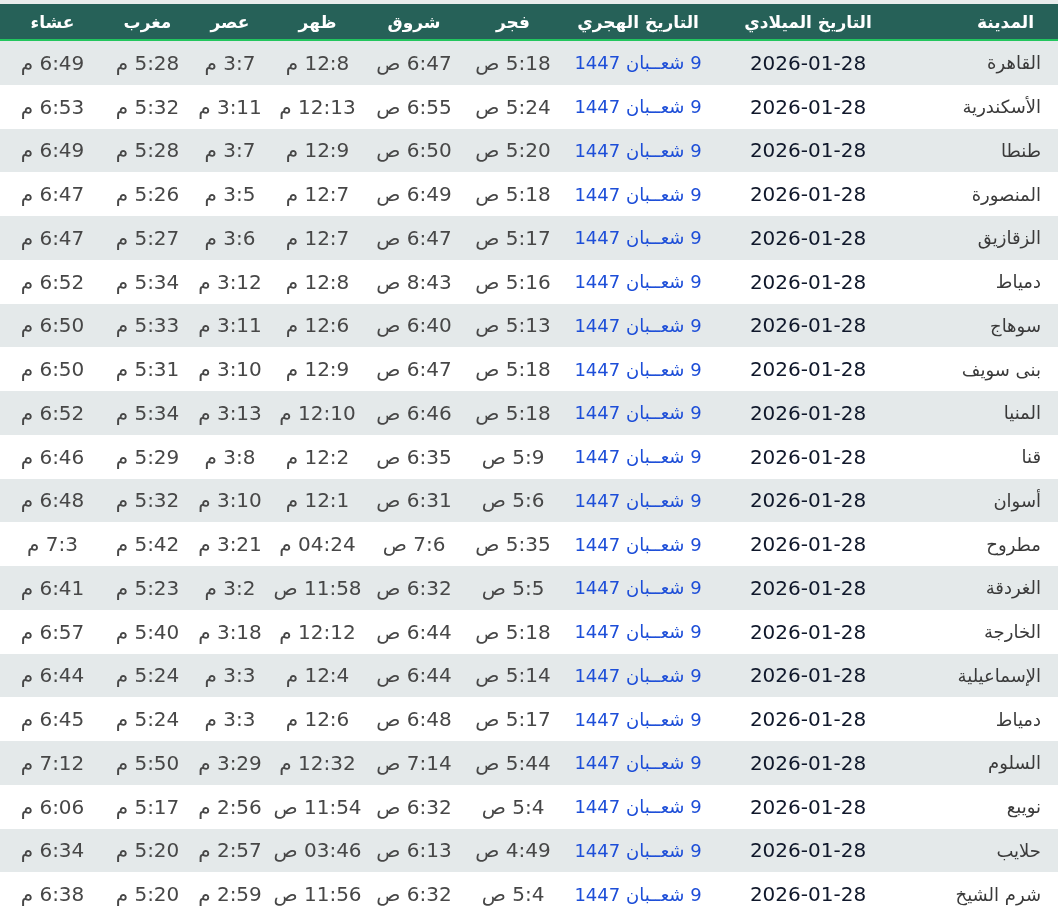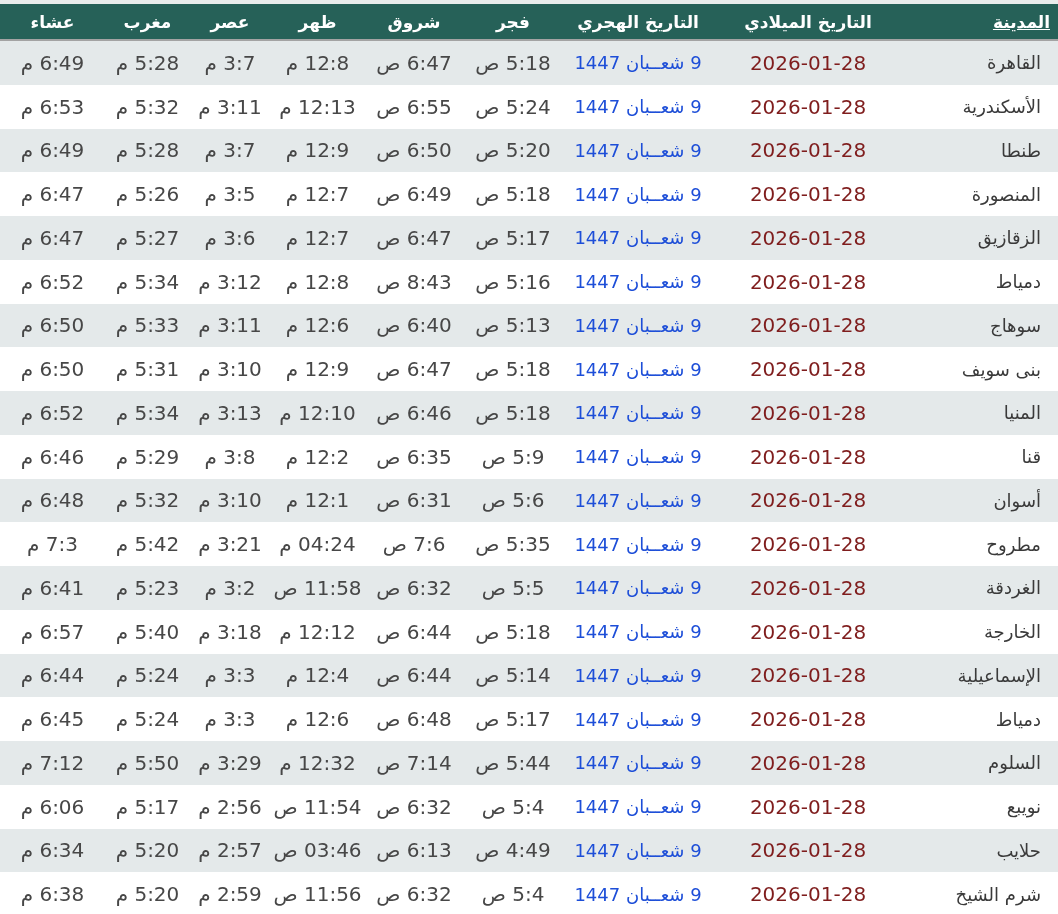--- a/index.html
+++ b/index.html
@@ -35,46 +35,45 @@
   col.col-isha      { width: 105px; }
 
   thead th {
     background: #266158;
     color: #ffffff;
     font-weight: bold;
     font-size: 17px;
     height: 35px;
     text-align: center;
     padding: 0;
-    border-bottom: 2px solid #a3a3a3;
+    border-bottom: 2px solid #22c55e;
   }
   thead th.col-city {
     text-align: right;
-    padding-right: 8px;
-    text-decoration: underline;
+    padding-right: 24px;
   }
   tbody td {
     height: 43.75px;
     text-align: center;
     vertical-align: middle;
     font-size: 20px;
     color: #474747;
     padding: 0;
     white-space: nowrap;
   }
   tbody tr:nth-child(odd) td  { background: #e4e9ea; }
   tbody tr:nth-child(even) td { background: #ffffff; }
 
   tbody td.col-city {
     text-align: right;
     padding-right: 17px;
     font-size: 18px;
     color: #3a3a3a;
   }
-  tbody td.col-gregorian { font-size: 20px; color: #7f1d1d; }
+  tbody td.col-gregorian { font-size: 20px; color: #0f172a; }
   tbody td.col-hijri     { font-size: 18px; color: #1d4ed8; }
 </style>
 </head>
 <body>
 
 <div class="page">
   <table class="prayer-table">
     <colgroup id="colgroup">
         <col class="col-city">
         <col class="col-gregorian">

